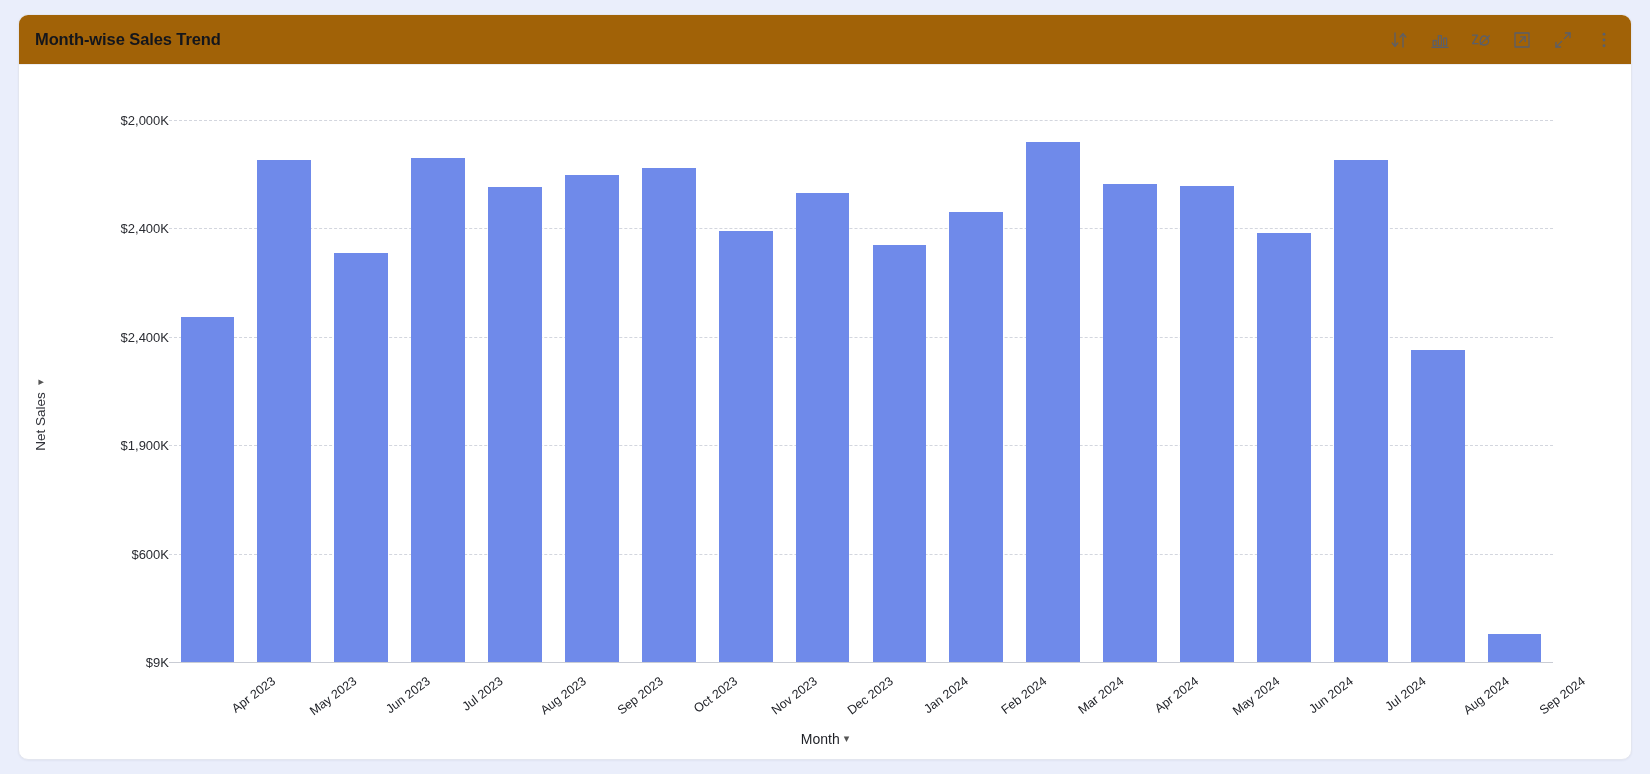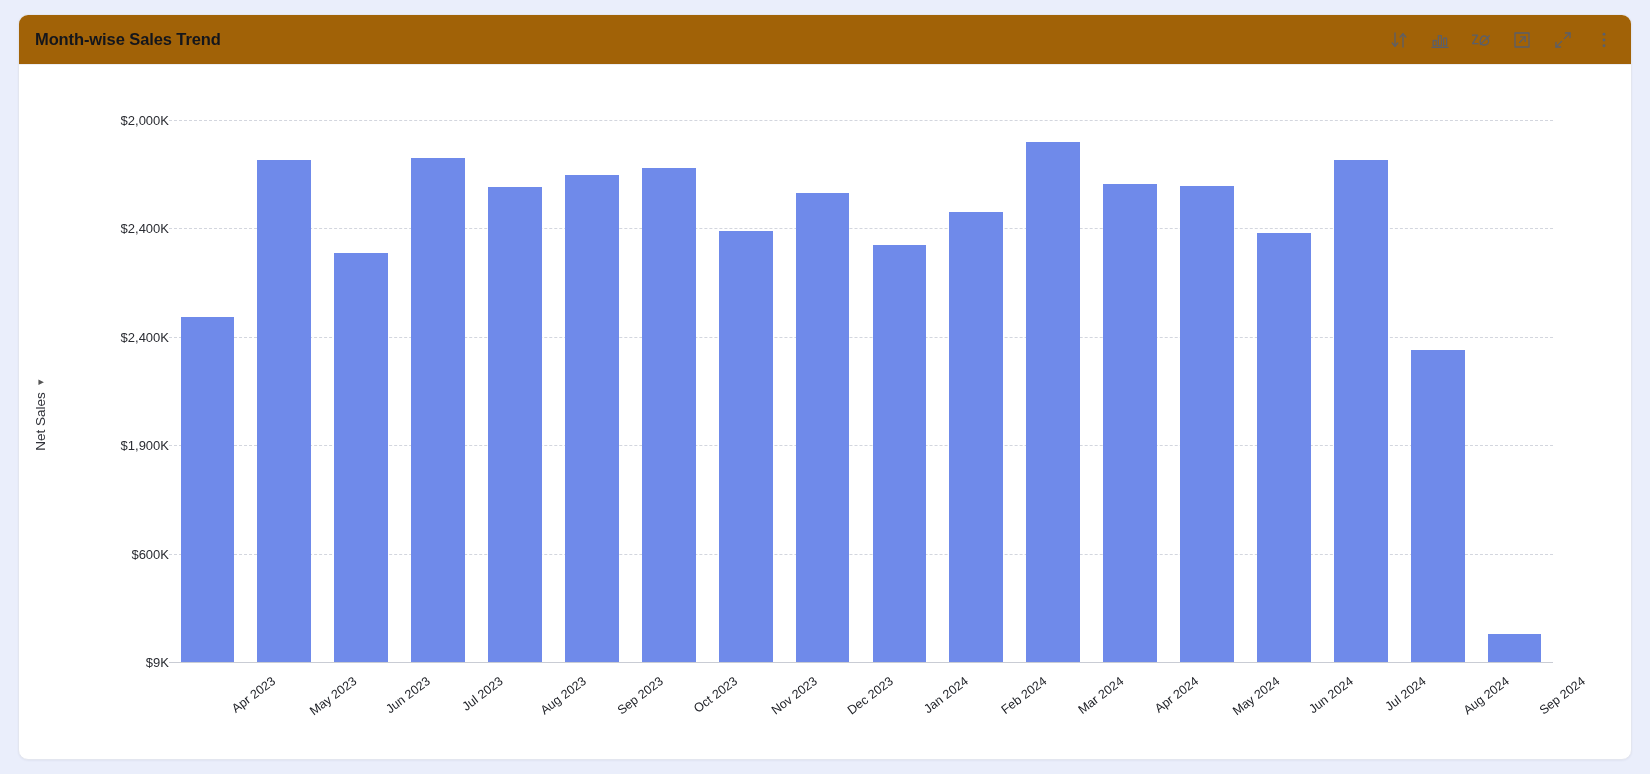--- a/index.html
+++ b/index.html
@@ -260,16 +260,19 @@
           <div class="xlabel" style="left: 1430.51px; top: 609px;">Aug 2024</div>
           <div class="bar" title="Sep 2024: 155" style="left: 1468.64px; width: 53.8222px; height: 28.0033px; top: 568.997px; bottom: auto; background: rgb(111, 138, 234);"></div>
           <div class="xlabel" style="left: 1507.4px; top: 609px;">Sep 2024</div>
         </div>
 
       <div class="y-axis-title">
         <span>Net Sales</span>
         <span class="chev">▾</span>
       </div>
 
+      <div class="x-axis-title">
+        <span>Month</span><span class="chev">▾</span>
+      </div>
     </div>
 
   </div>
 </div>
 
 </body></html>

